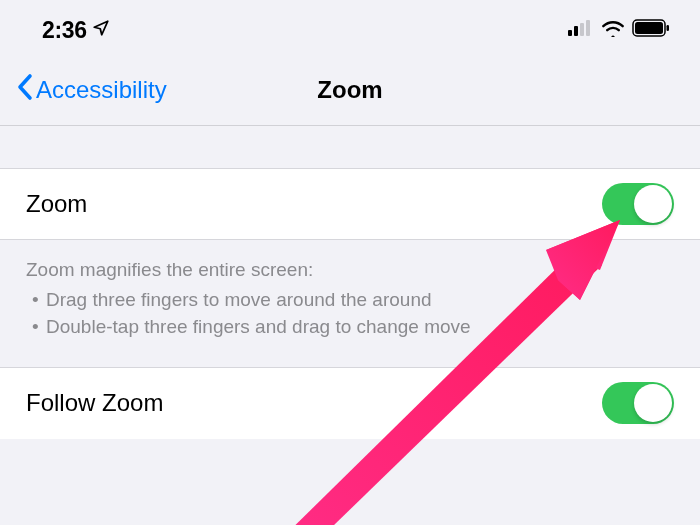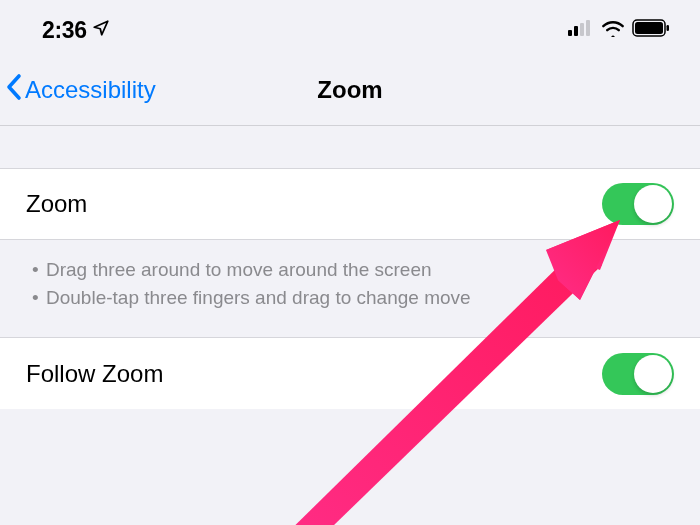--- a/index.html
+++ b/index.html
@@ -52,21 +52,21 @@
       position: relative;
     }
     .back-button {
       display: flex;
       align-items: center;
       color: #007aff;
       font-size: 24px;
       font-weight: 400;
       cursor: pointer;
       position: absolute;
-      left: 5px;
+      left: 16px;
     }
     .back-chevron {
       margin-right: 2px;
     }
     .nav-title {
       font-size: 24px;
       font-weight: 600;
       color: #000;
       position: absolute;
       left: 50%;
@@ -196,22 +196,23 @@
 <div class="section-gap"></div>
 
 <div class="cell">
   <span class="cell-label">Zoom</span>
   <div class="toggle">
     <div class="toggle-knob"></div>
   </div>
 </div>
 
 <div class="description">
+  <span class="desc-heading">Zoom magnifies the entire screen:</span>
   <ul class="desc-list">
-    <li>Drag three around to move around the screen</li>
+    <li>Drag three fingers to move around the around</li>
     <li>Double-tap three fingers and drag to change move</li>
   </ul>
 </div>
 
 <div class="cell cell-bottom">
   <span class="cell-label">Follow Zoom</span>
   <div class="toggle">
     <div class="toggle-knob"></div>
   </div>
 </div>

